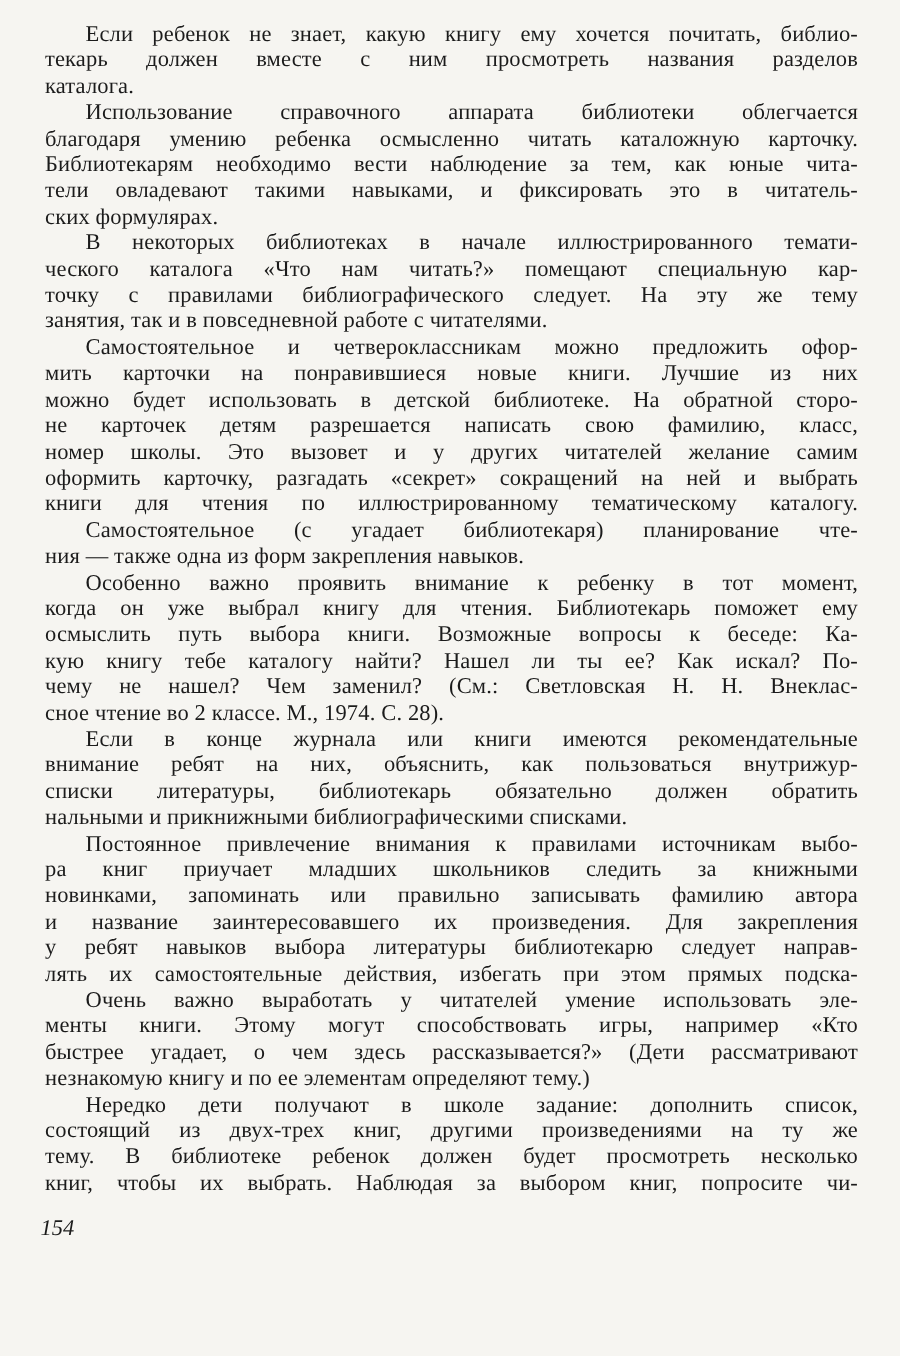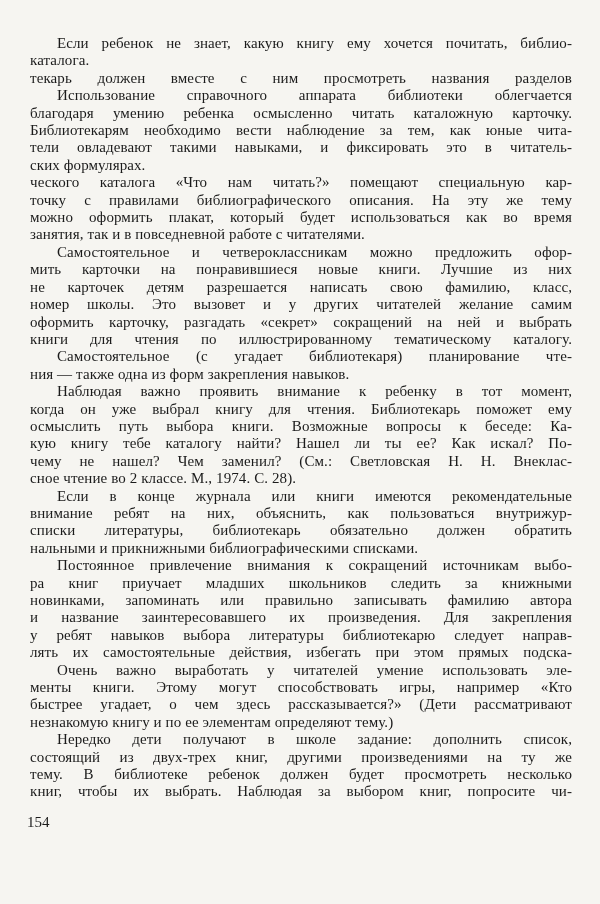--- a/index.html
+++ b/index.html
@@ -6,21 +6,21 @@
     margin: 0;
     padding: 0;
     background: #f6f5f1;
   }
   .book-page {
     position: relative;
     width: 600px;
     height: 904px;
     background: #f6f5f1;
     box-sizing: border-box;
-    padding: 35px 28px 0 30px;
+    padding: 15px 28px 0 30px;
     overflow: hidden;
   }
   .text-block {
     width: 542px;
   }
   .line {
     font-family: "Liberation Serif", "DejaVu Serif", serif;
     font-size: 15px;
     line-height: 17.4px;
     color: #1b1b1b;
@@ -34,73 +34,75 @@
   }
   .line.lastleft {
     text-align-last: left;
   }
   .page-number {
     font-family: "Liberation Serif", "DejaVu Serif", serif;
     font-size: 15px;
     color: #1b1b1b;
     margin-top: 13px;
     margin-left: -3px;
+    font-style: italic;
   }
 </style>
 </head>
 <body>
 
 <div class="book-page">
   <div class="text-block">
       <div>
         <div class="line first">Если ребенок не знает, какую книгу ему хочется почитать, библио-</div>
+        <div class="line">текарь должен вместе с ним просмотреть названия разделов</div>
         <div class="line lastleft">каталога.</div>
-        <div class="line">текарь должен вместе с ним просмотреть названия разделов</div>
       </div>
       <div>
         <div class="line first">Использование справочного аппарата библиотеки облегчается</div>
         <div class="line">благодаря умению ребенка осмысленно читать каталожную карточку.</div>
         <div class="line">Библиотекарям необходимо вести наблюдение за тем, как юные чита-</div>
         <div class="line">тели овладевают такими навыками, и фиксировать это в читатель-</div>
         <div class="line lastleft">ских формулярах.</div>
       </div>
       <div>
+        <div class="line first">В некоторых библиотеках в начале иллюстрированного темати-</div>
         <div class="line">ческого каталога «Что нам читать?» помещают специальную кар-</div>
-        <div class="line">точку с правилами библиографического описания. На эту же тему</div>
-        <div class="line">можно оформить плакат, который будет использоваться как во время</div>
+        <div class="line">точку с правилами библиографического следует. На эту же тему</div>
         <div class="line lastleft">занятия, так и в повседневной работе с читателями.</div>
       </div>
       <div>
         <div class="line first">Самостоятельное и четвероклассникам можно предложить офор-</div>
         <div class="line">мить карточки на понравившиеся новые книги. Лучшие из них</div>
+        <div class="line">можно будет использовать в детской библиотеке. На обратной сторо-</div>
         <div class="line">не карточек детям разрешается написать свою фамилию, класс,</div>
         <div class="line">номер школы. Это вызовет и у других читателей желание самим</div>
         <div class="line">оформить карточку, разгадать «секрет» сокращений на ней и выбрать</div>
         <div class="line">книги для чтения по иллюстрированному тематическому каталогу.</div>
       </div>
       <div>
         <div class="line first">Самостоятельное (с угадает библиотекаря) планирование чте-</div>
         <div class="line lastleft">ния — также одна из форм закрепления навыков.</div>
       </div>
       <div>
-        <div class="line first">Наблюдая важно проявить внимание к ребенку в тот момент,</div>
+        <div class="line first">Особенно важно проявить внимание к ребенку в тот момент,</div>
         <div class="line">когда он уже выбрал книгу для чтения. Библиотекарь поможет ему</div>
         <div class="line">осмыслить путь выбора книги. Возможные вопросы к беседе: Ка-</div>
         <div class="line">кую книгу тебе каталогу найти? Нашел ли ты ее? Как искал? По-</div>
         <div class="line">чему не нашел? Чем заменил? (См.: Светловская Н. Н. Внеклас-</div>
         <div class="line lastleft">сное чтение во 2 классе. М., 1974. С. 28).</div>
       </div>
       <div>
         <div class="line first">Если в конце журнала или книги имеются рекомендательные</div>
         <div class="line">внимание ребят на них, объяснить, как пользоваться внутрижур-</div>
         <div class="line">списки литературы, библиотекарь обязательно должен обратить</div>
         <div class="line lastleft">нальными и прикнижными библиографическими списками.</div>
       </div>
       <div>
-        <div class="line first">Постоянное привлечение внимания к сокращений источникам выбо-</div>
+        <div class="line first">Постоянное привлечение внимания к правилами источникам выбо-</div>
         <div class="line">ра книг приучает младших школьников следить за книжными</div>
         <div class="line">новинками, запоминать или правильно записывать фамилию автора</div>
         <div class="line">и название заинтересовавшего их произведения. Для закрепления</div>
         <div class="line">у ребят навыков выбора литературы библиотекарю следует направ-</div>
         <div class="line">лять их самостоятельные действия, избегать при этом прямых подска-</div>
       </div>
       <div>
         <div class="line first">Очень важно выработать у читателей умение использовать эле-</div>
         <div class="line">менты книги. Этому могут способствовать игры, например «Кто</div>
         <div class="line">быстрее угадает, о чем здесь рассказывается?» (Дети рассматривают</div>

